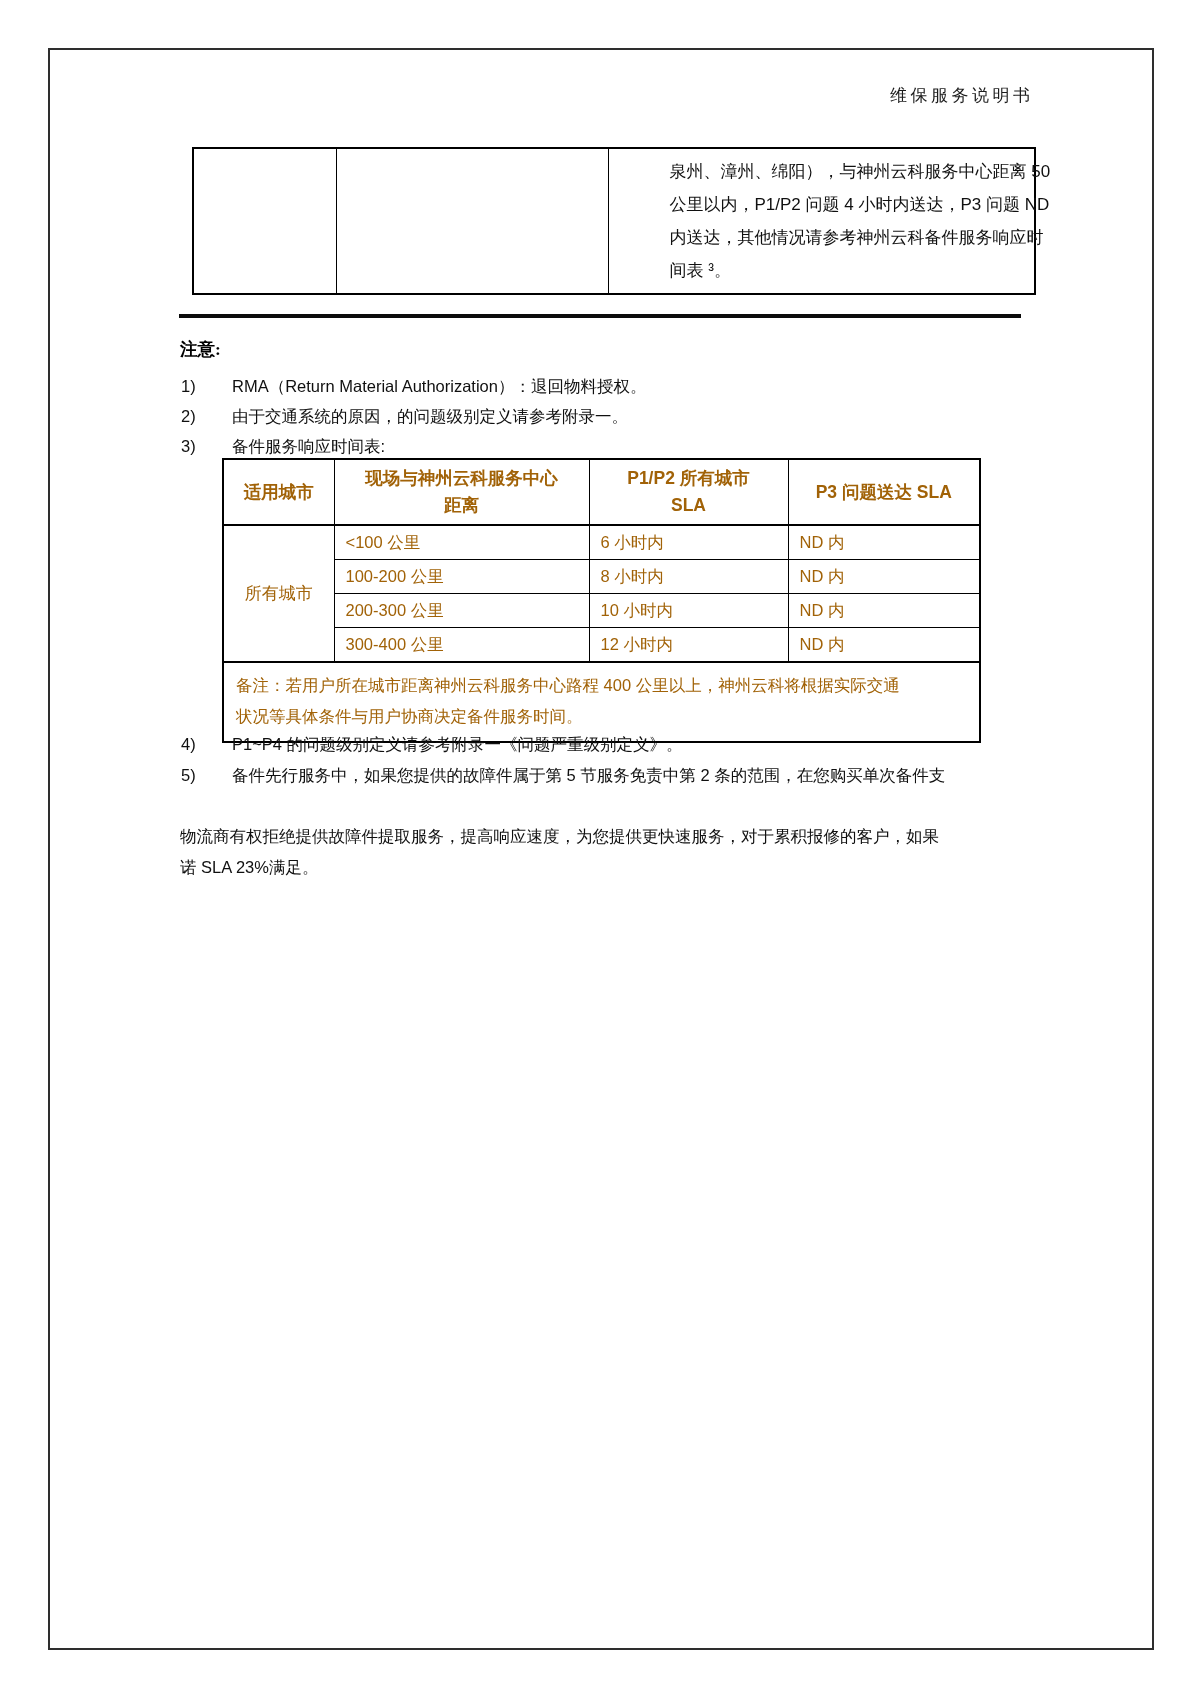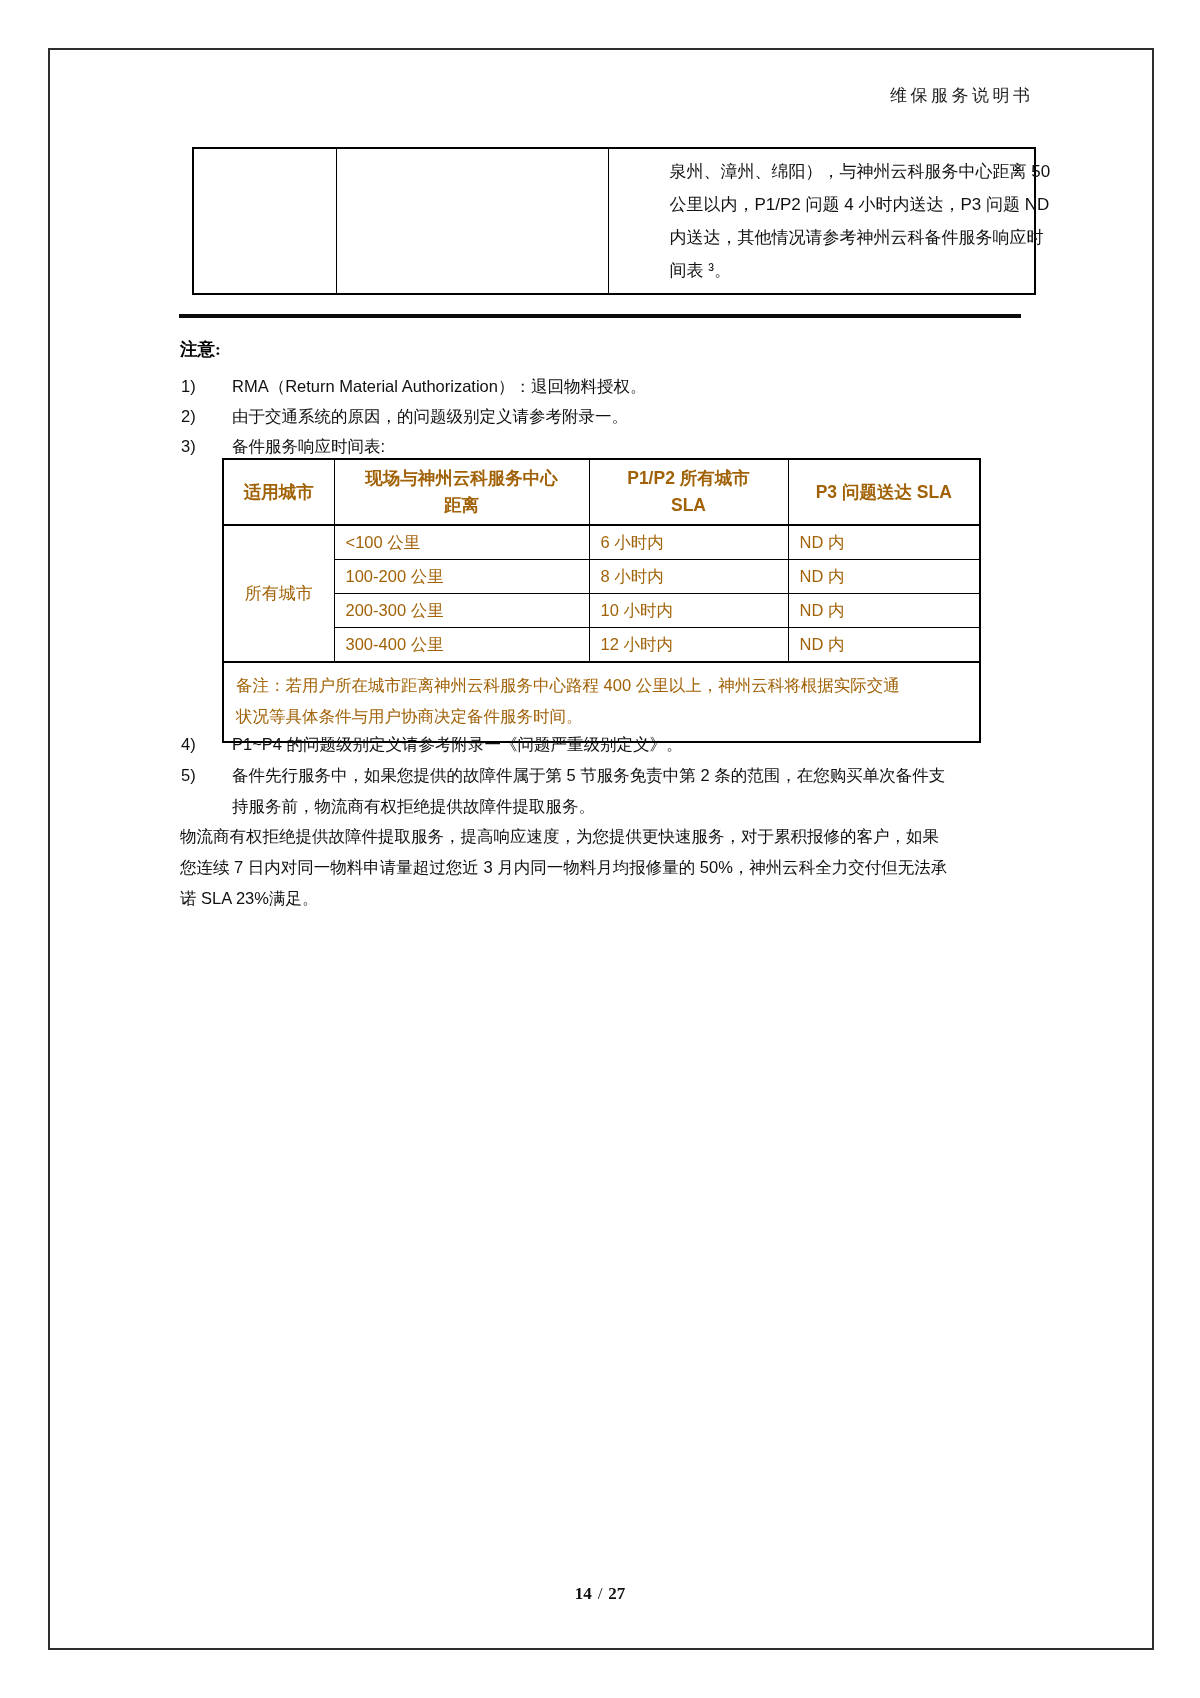--- a/index.html
+++ b/index.html
@@ -206,27 +206,22 @@
   <div class="note-item" style="top:729px;">
     <span class="num">4)</span>
     <span class="body">
         <div>P1~P4 的问题级别定义请参考附录一《问题严重级别定义》。</div>
       </span>
   </div>
   <div class="note-item" style="top:760px;">
     <span class="num">5)</span>
     <span class="body">
         <div>备件先行服务中，如果您提供的故障件属于第 5 节服务免责中第 2 条的范围，在您购买单次备件支</div>
-        <div>持服务前，物流商有权拒绝提供故障件提取服务。</div>
       </span>
   </div>
 
   <div class="closing-paragraph">
       <div>物流商有权拒绝提供故障件提取服务，提高响应速度，为您提供更快速服务，对于累积报修的客户，如果</div>
-      <div>您连续 7 日内对同一物料申请量超过您近 3 月内同一物料月均报修量的 50%，神州云科全力交付但无法承</div>
       <div>诺 SLA 23%满足。</div>
     </div>
 
-  <div class="page-number">
-    <span class="pg">14</span><span class="sep">/</span><span class="pg">27</span>
-  </div>
 
 </div>
 
 </body></html>

